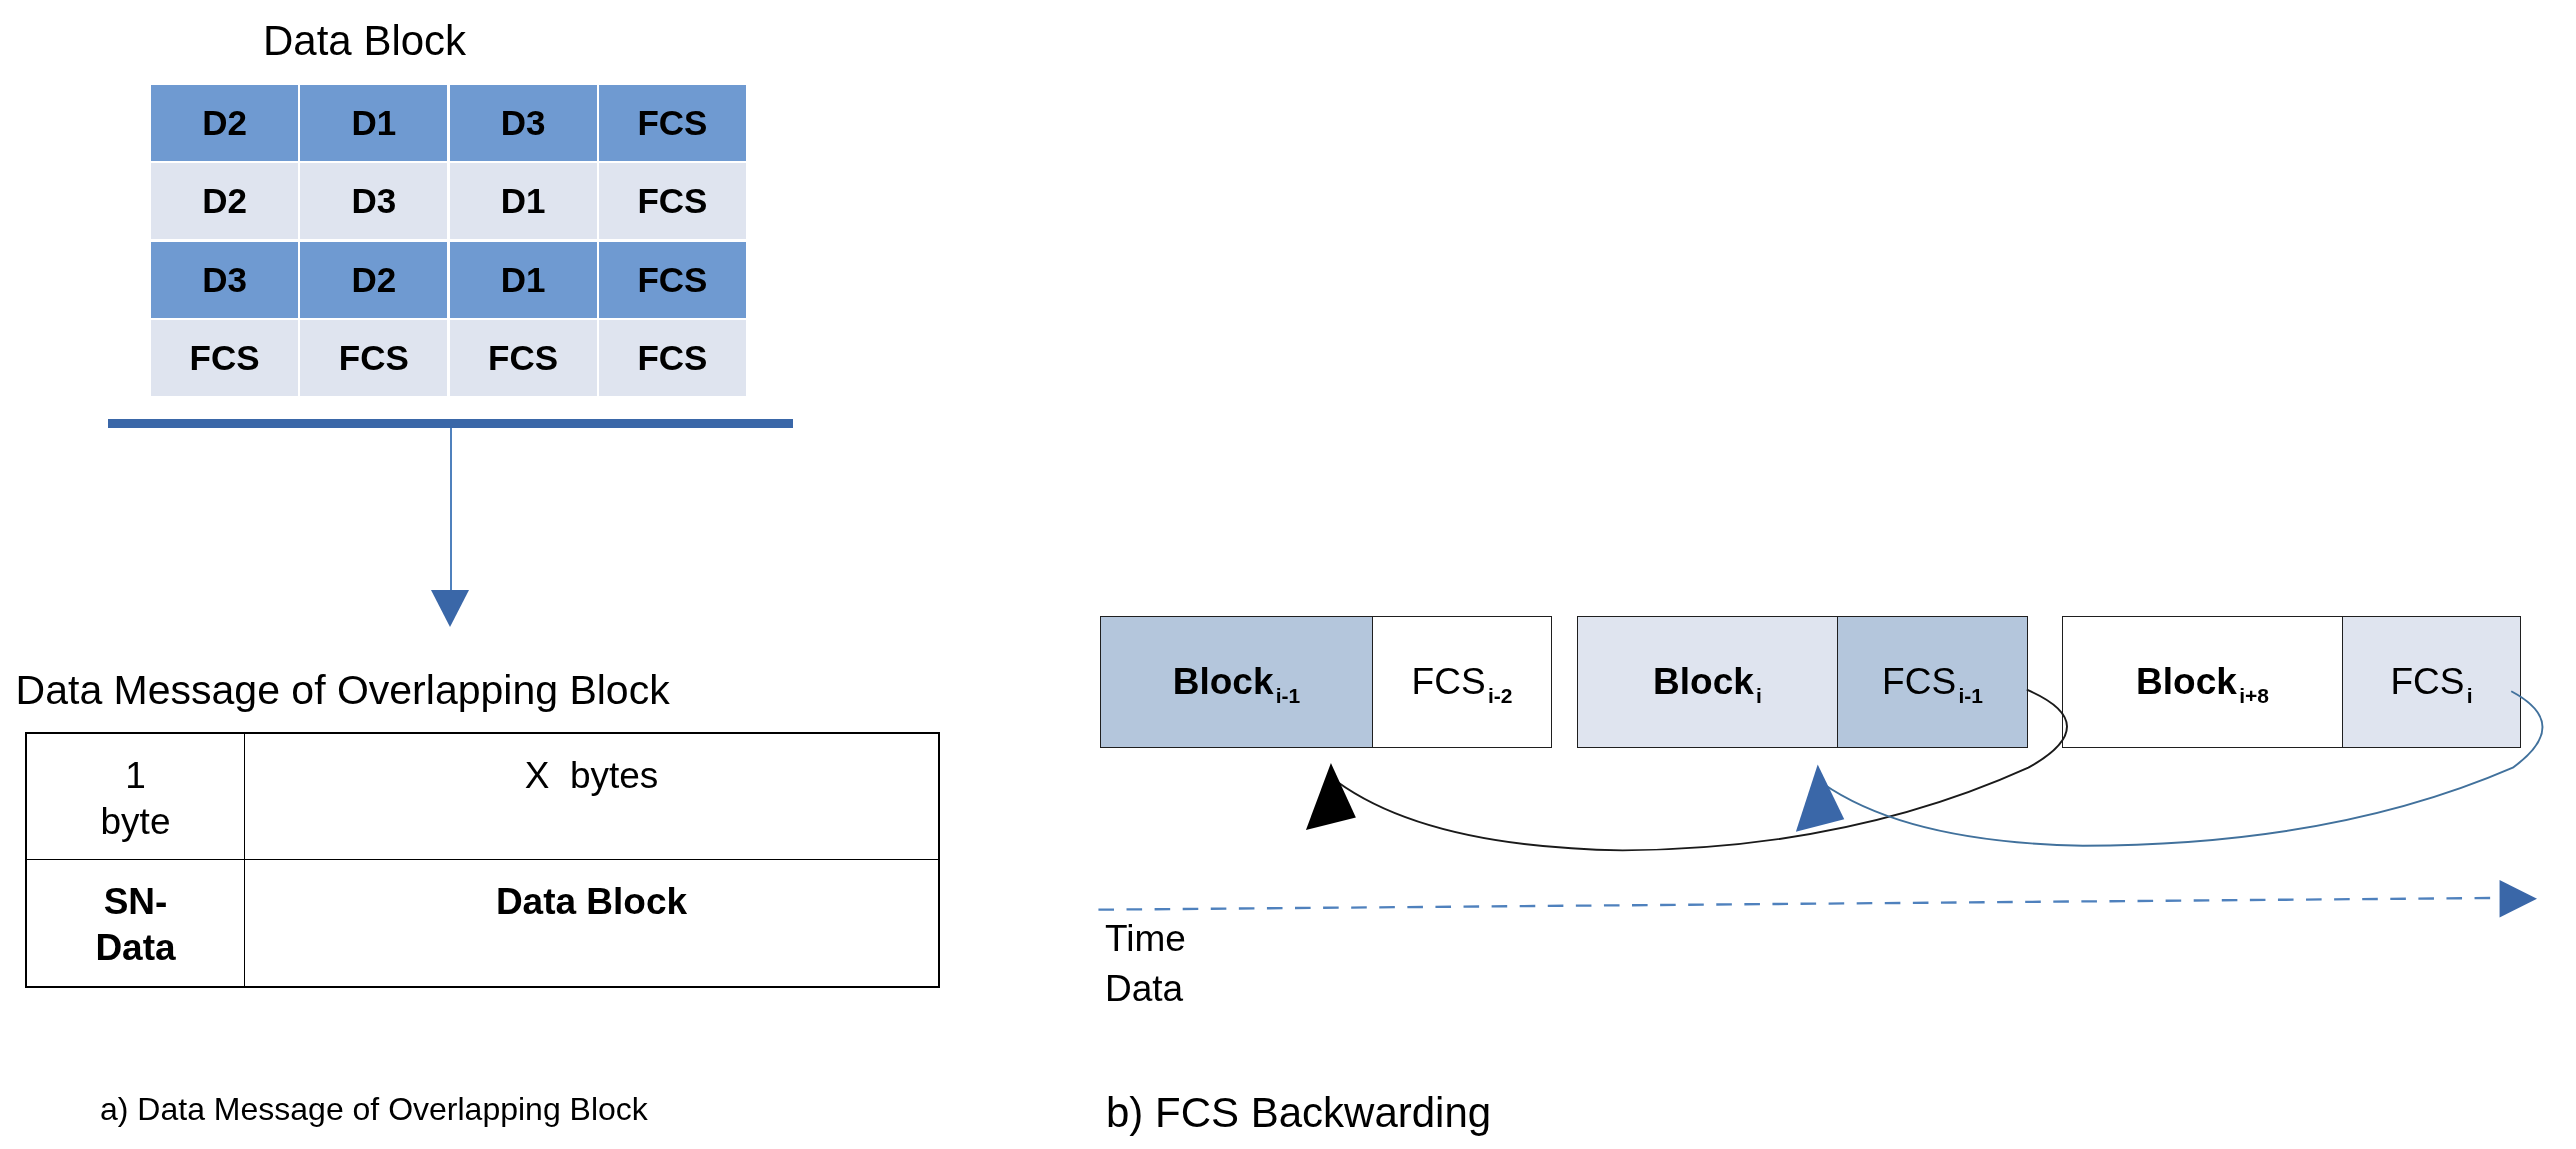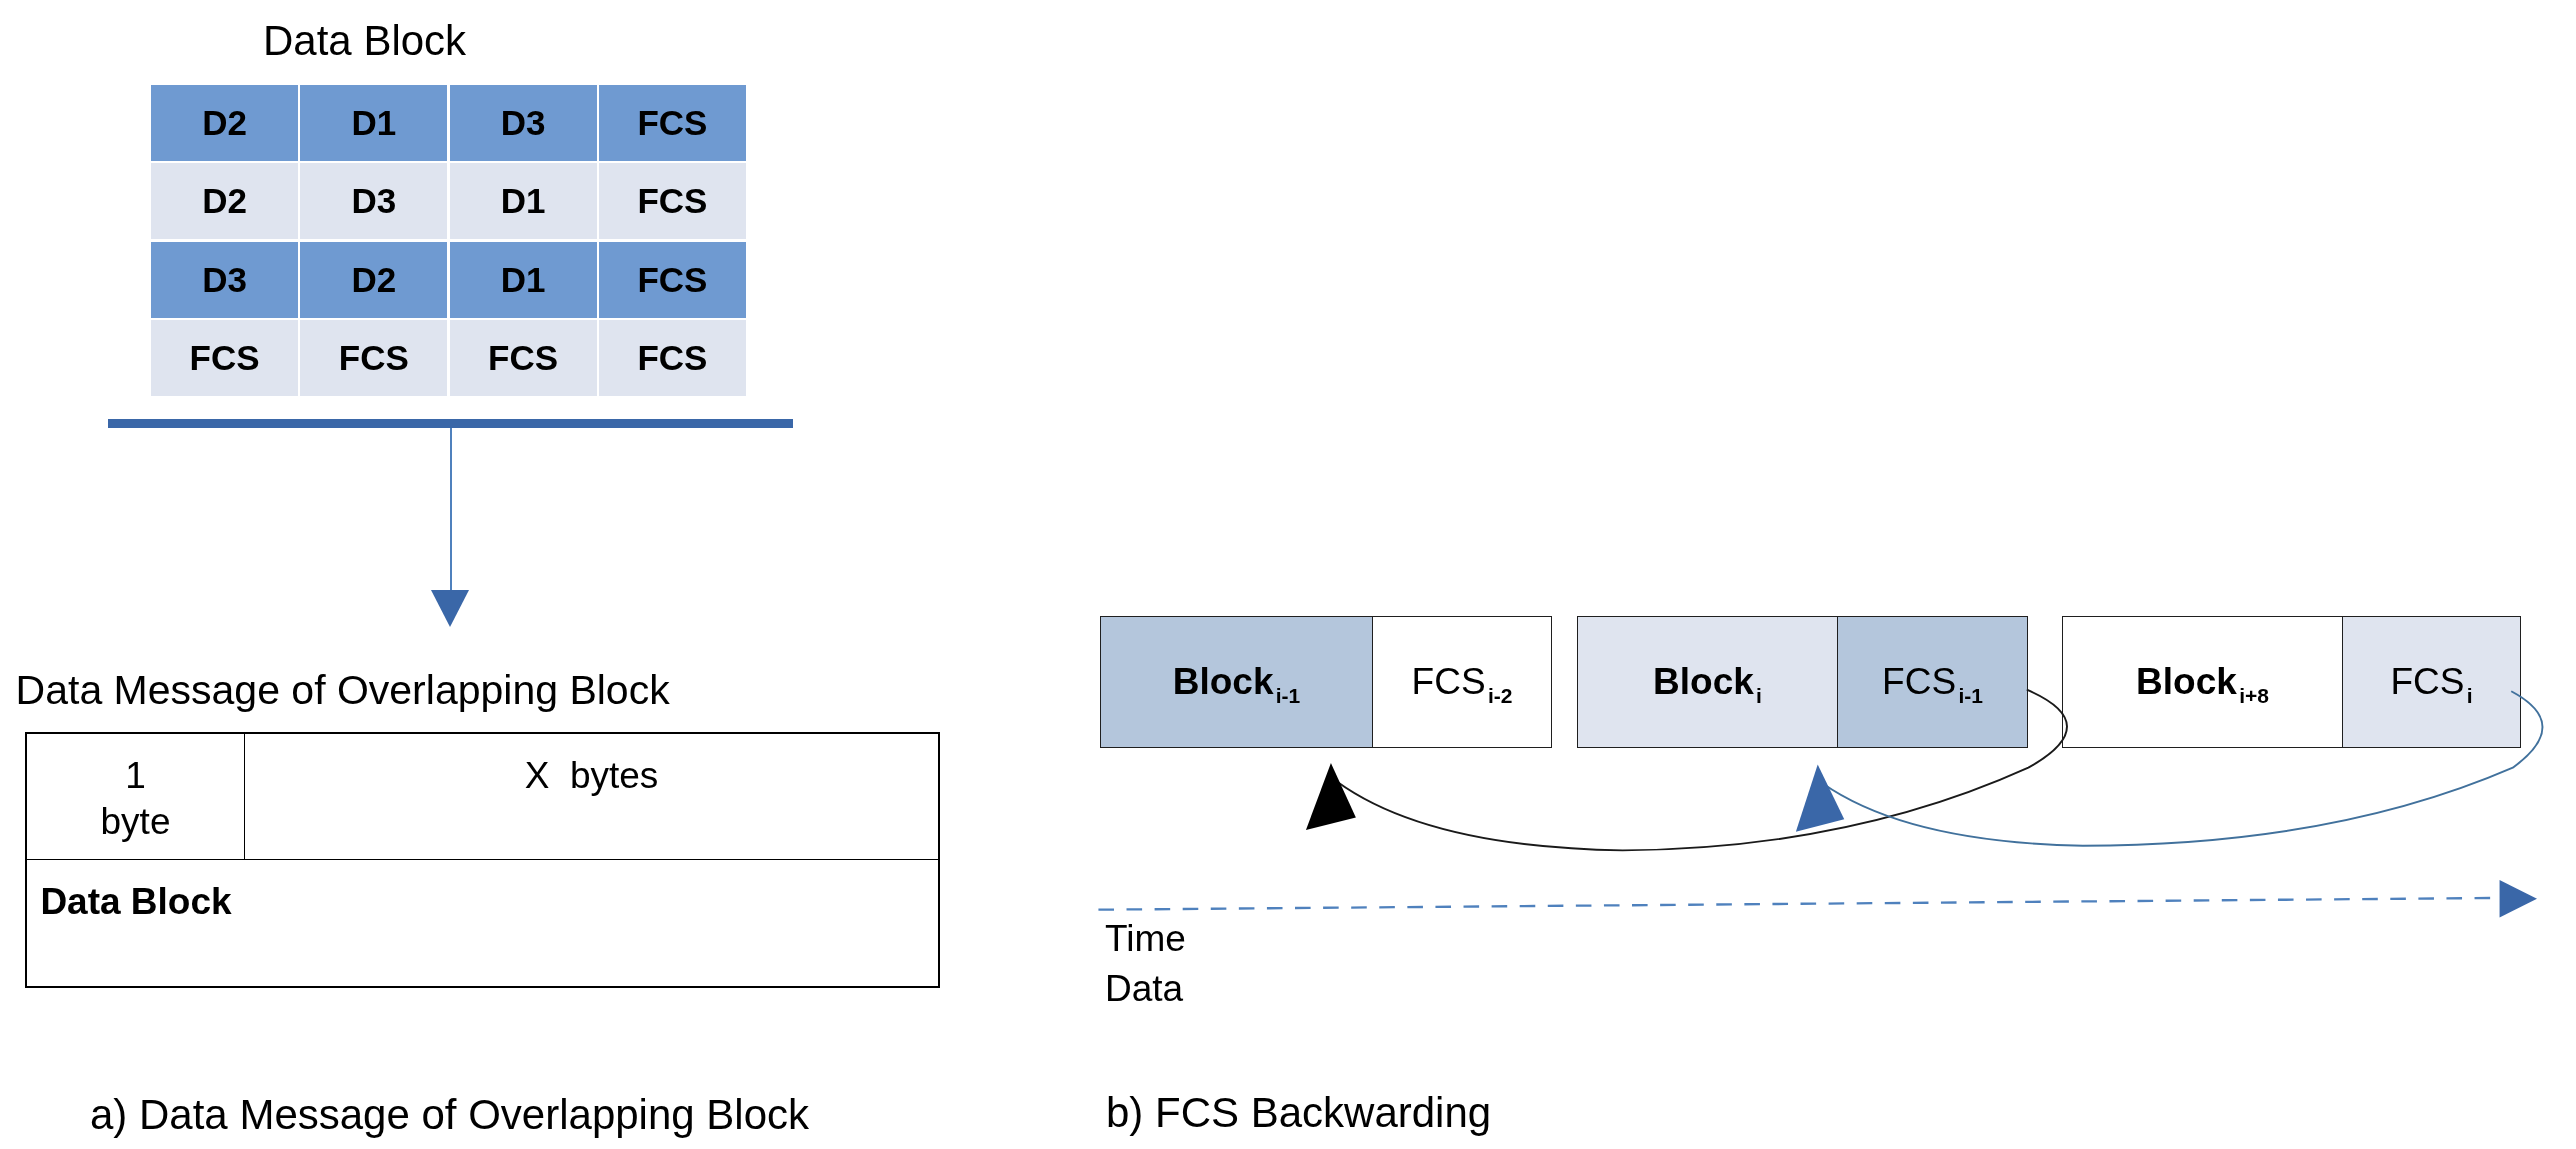--- a/index.html
+++ b/index.html
@@ -23,21 +23,21 @@
   .msg-label{position:absolute;left:15.6px;top:667px;font-size:41px;}
   .msg-table{position:absolute;left:25px;top:732px;width:915px;height:256px;
              border:2.3px solid #000;box-sizing:border-box;display:grid;
              grid-template-columns:218px 1fr;grid-template-rows:1fr 1fr;background:#fff;}
   .mcell{display:flex;flex-direction:column;align-items:center;justify-content:flex-start;
          padding-top:19px;font-size:37px;line-height:1.25;box-sizing:border-box;}
   .mcell.cdiv{border-right:1.6px solid #000;}
   .mcell.rdiv{border-bottom:1.6px solid #000;}
   .mcell.bold{font-weight:700;}
   .pre{white-space:pre;}
-  .caption-a{position:absolute;left:90px;top:1091px;font-size:42px;}
+  .caption-a{position:absolute;left:100px;top:1091px;font-size:32px;}
 
   
   .group{position:absolute;top:616px;height:132px;display:flex;
          border:1.6px solid #1f1f1f;box-sizing:border-box;background:#fff;}
   .g1{left:1100px;width:452px;} .g2{left:1577px;width:451px;} .g3{left:2062px;width:459px;}
   .bcell{display:flex;align-items:center;justify-content:center;}
   .fcs-cell{border-left:1.6px solid #1f1f1f;flex:1;}
   .bg-med{background:var(--block_medium);} .bg-light{background:var(--cell_light);} .bg-white{background:#fff;}
   .blk{font-weight:700;font-size:37px;}
   .fcs{font-weight:400;font-size:37px;}
@@ -80,20 +80,24 @@
 
   <div class="msg-label">Data Message of Overlapping Block</div>
 
   <div class="msg-table">
     <div class="mcell cdiv rdiv">
       <span>1</span>
       <span>byte</span>
     </div>
     <div class="mcell rdiv">
       <span class="pre">X  bytes</span>
+    </div>
+    <div class="mcell cdiv bold">
+      <span>SN-</span>
+      <span>Data</span>
     </div>
     <div class="mcell bold">
       <span>Data Block</span>
     </div>
   </div>
 
   <div class="caption-a">a) Data Message of Overlapping Block</div>
 
   <div class="group g1">
     <div class="bcell bg-med" style="width:271px">

